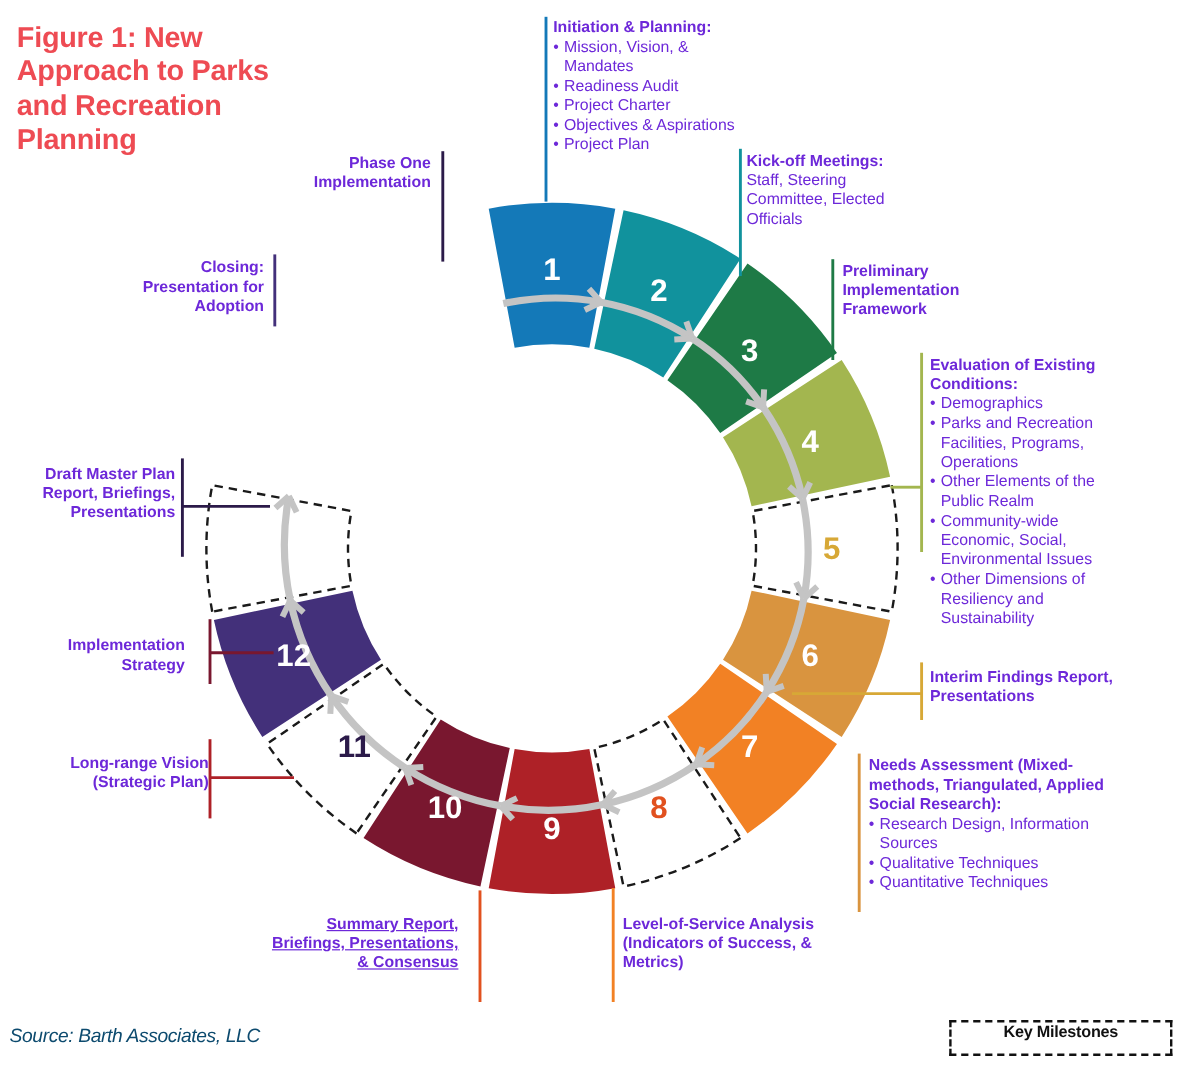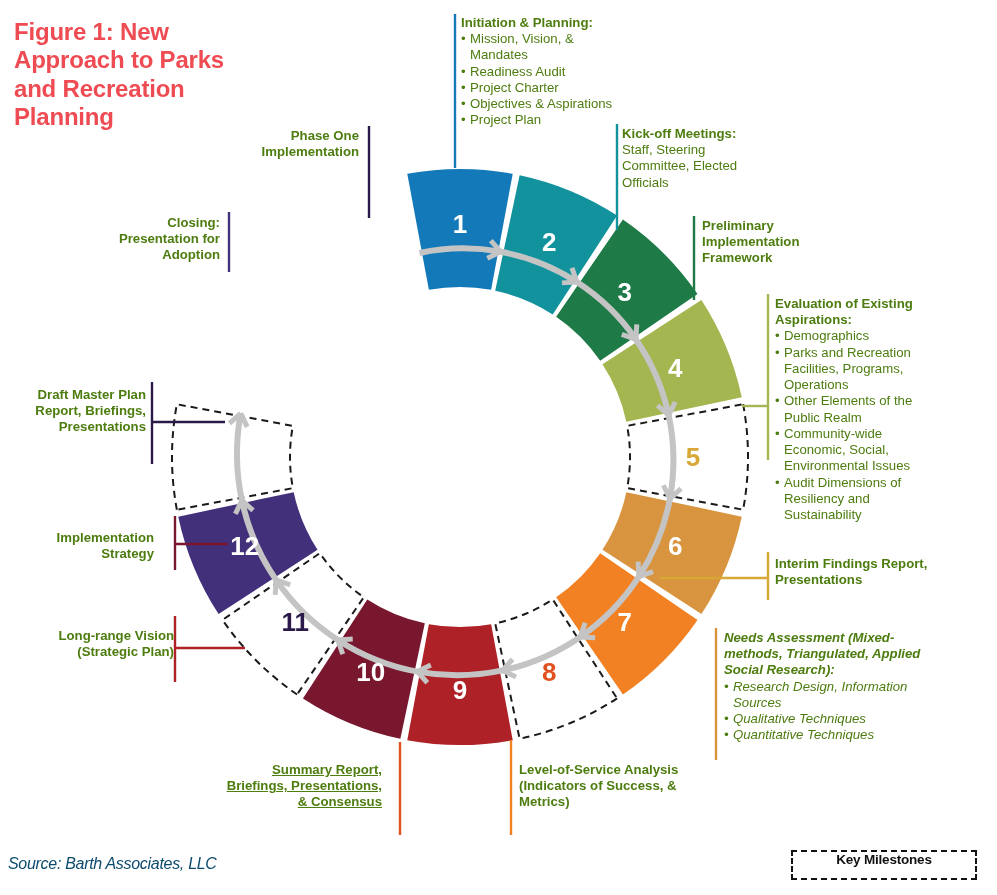--- a/index.html
+++ b/index.html
@@ -21,21 +21,21 @@
   #key-box{
     position:absolute;left:791px;top:850px;width:186px;height:30px;
     border:2px dashed #111;
     display:flex;align-items:flex-start;justify-content:center;
     box-sizing:border-box;
   }
   #key-box span{font-size:13.5px;font-weight:bold;letter-spacing:-0.2px;}
 
   #wheel{position:absolute;left:0;top:0;width:997px;height:895px;}
 
-  .lbl{position:absolute;font-size:13.2px;line-height:1.23;font-weight:bold;color:#4d7c0f;}
+  .lbl{position:absolute;font-size:13.2px;line-height:1.23;font-weight:bold;color:#6d28d9;}
   .lbl .hdr{font-weight:bold;display:block;}
   .lbl .plain{font-weight:normal;display:block;}
   .lbl ul{margin:0;padding:0;list-style:none;}
   .lbl li{font-weight:normal;position:relative;padding-left:9px;margin:0;}
   .lbl li:before{content:"\2022";position:absolute;left:0;top:0;}
   .lbl.right{text-align:left;}
   .lbl.left{text-align:right;}
 </style>
 </head>
 <body>
@@ -164,35 +164,35 @@
   <div class="lbl right" style="left:622px;top:126px;width:140px;">
     <span class="hdr">Kick-off Meetings:</span>
     <span class="plain">Staff, Steering Committee, Elected Officials</span>
   </div>
 
   <div class="lbl right" style="left:702px;top:218px;width:150px;">
     <span class="hdr">Preliminary Implementation Framework</span>
   </div>
 
   <div class="lbl right" style="left:775px;top:296px;width:160px;">
-    <span class="hdr">Evaluation of Existing Aspirations:</span>
+    <span class="hdr">Evaluation of Existing Conditions:</span>
     <ul>
       <li>Demographics</li>
       <li>Parks and Recreation Facilities, Programs, Operations</li>
       <li>Other Elements of the Public Realm</li>
       <li>Community-wide Economic, Social, Environmental Issues</li>
-      <li>Audit Dimensions of Resiliency and Sustainability</li>
+      <li>Other Dimensions of Resiliency and Sustainability</li>
     </ul>
   </div>
 
   <div class="lbl right" style="left:775px;top:556px;width:165px;">
     <span class="hdr">Interim Findings Report, Presentations</span>
   </div>
 
-  <div class="lbl right" style="left:724px;top:630px;width:210px;font-style:italic;">
+  <div class="lbl right" style="left:724px;top:630px;width:210px;">
     <span class="hdr">Needs Assessment (Mixed-methods, Triangulated, Applied Social Research):</span>
     <ul>
       <li>Research Design, Information Sources</li>
       <li>Qualitative Techniques</li>
       <li>Quantitative Techniques</li>
     </ul>
   </div>
 
   <div class="lbl right" style="left:519px;top:762px;width:170px;">
     <span class="hdr">Level-of-Service Analysis (Indicators of Success, &amp; Metrics)</span>

